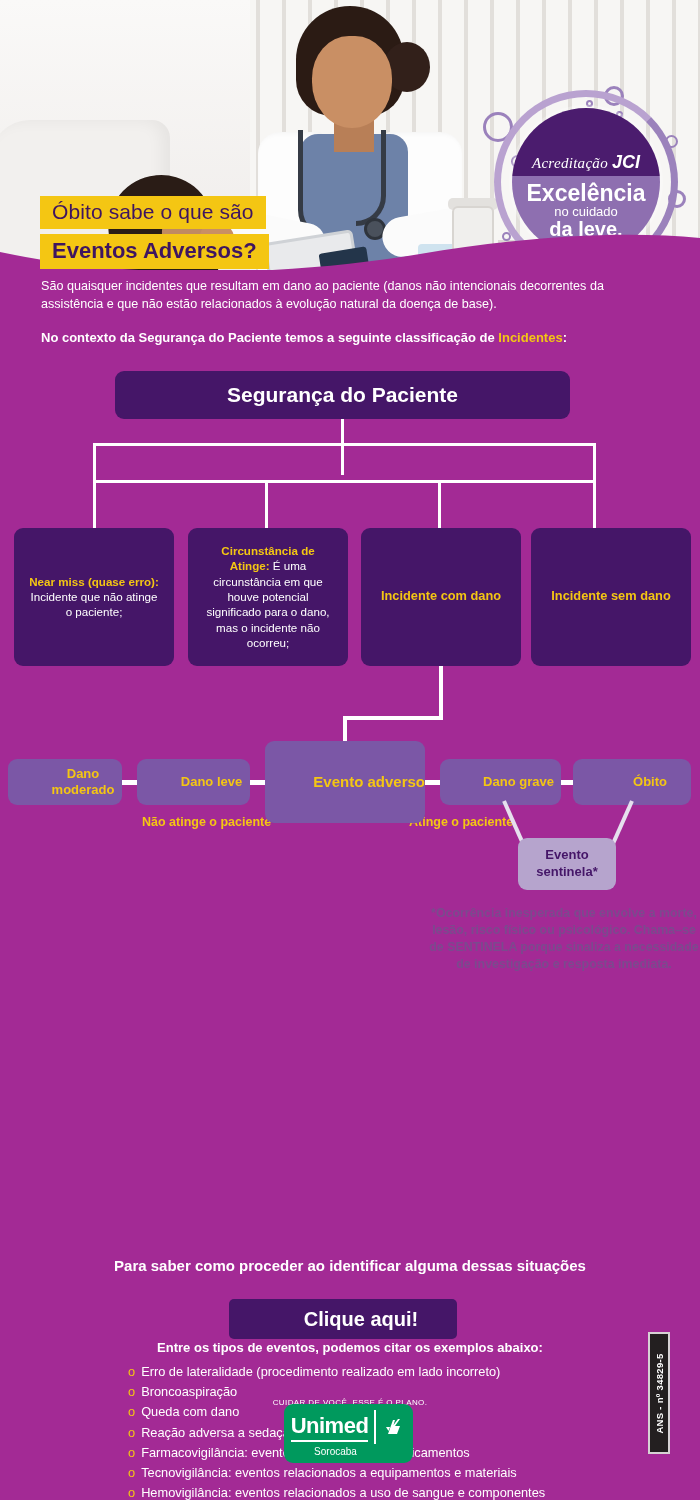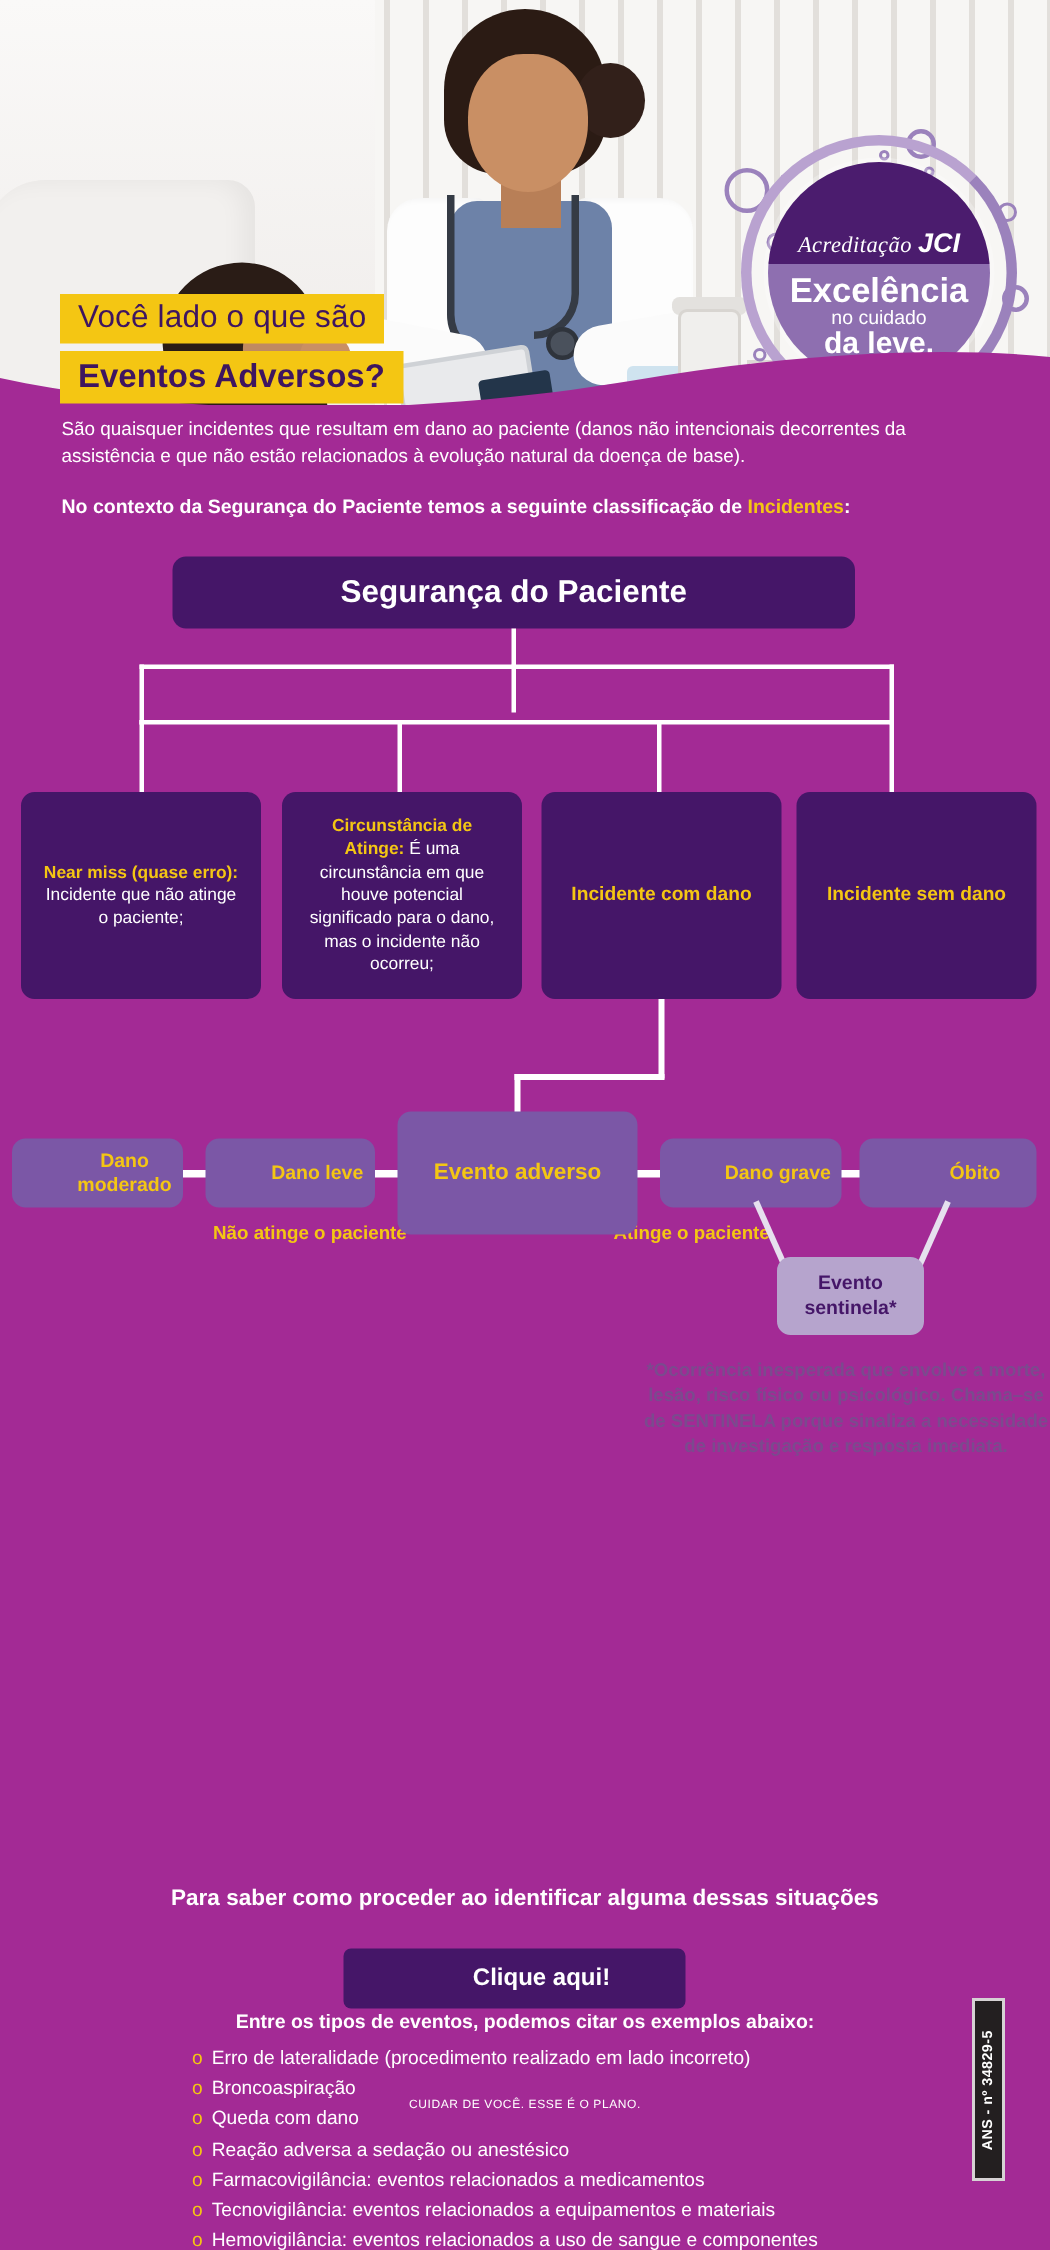--- a/index.html
+++ b/index.html
@@ -115,21 +115,21 @@
   .n1 { left:14px;  top:163px; width:160px; height:138px; }
   .n2 { left:188px; top:163px; width:160px; height:138px; }
   .n3 { left:361px; top:163px; width:160px; height:138px; }
   .n4 { left:531px; top:163px; width:160px; height:138px; }
   .nbody { color:#fff; font-size:11.6px; line-height:1.33; padding:0 12px; }
   .nbody b { color:#F4C613; }
   .nylw { color:#F4C613; font-size:12.8px; font-weight:bold; line-height:1.3; }
 
   .b1 { left:8px;   top:394px; width:114px; height:46px; }
   .b2 { left:137px; top:394px; width:113px; height:46px; }
-  .b3 { left:265px; top:376px; width:160px; height:82px; }
+  .b3 { left:265px; top:376px; width:160px; height:82px;justify-content:flex-end; }
   .b4 { left:440px; top:394px; width:121px; height:46px; }
   .b5 { left:573px; top:394px; width:118px; height:46px; }
   .b1 span,.b2 span,.b4 span,.b5 span { color:#F4C613; font-size:13px; font-weight:bold; line-height:1.25;padding-left:36px; }
   .b3 span { color:#F4C613; font-size:15px; font-weight:bold; line-height:1.35; }
 
   .sent { left:518px; top:473px; width:98px; height:52px; }
   .sent span { color:#451668; font-size:13px; font-weight:bold; line-height:1.3; }
   .sentline { position:absolute; background:#E6E0EE; width:4px; height:54px; transform-origin:top; }
 
   .note { position:absolute; left:426px; top:540px; width:276px;
@@ -140,21 +140,21 @@
   .list-title { text-align:center; color:#fff; font-size:13px; font-weight:bold; }
   .bullets { margin:7px 0 0 128px; }
   .bullets li { list-style:none; color:#fff; font-size:12.8px; line-height:1.58; }
   .bullets li .o { color:#F4C613; margin-right:6px; }
 
   
   .cta-txt { position:absolute; left:0; top:1257px; width:700px; text-align:center;
              color:#fff; font-size:15px; font-weight:bold; }
   .cta-btn { position:absolute; left:229px; top:1299px; width:228px; height:40px;
              background:#451668; border-radius:5px; display:flex; align-items:center;
-             justify-content:center; color:#fff; font-size:16px; font-weight:bold;
+             justify-content:center; color:#fff; font-size:20px; font-weight:bold;
              cursor:pointer; border:none;padding-left:36px; }
 
   
   .slogan { position:absolute; left:0; top:1398px; width:700px; text-align:center;
             color:#fff; font-size:8px; font-weight:normal; letter-spacing:.4px; }
   .logo { position:absolute; left:284px; top:1404px; width:129px; height:59px;
           background:#00995D; border-radius:9px; display:flex; flex-direction:column;
           align-items:center; justify-content:center; }
   .logo-row { display:flex; align-items:center; }
   .logo-word { color:#fff; font-size:22px; font-weight:bold; letter-spacing:-.5px;
@@ -223,21 +223,21 @@
       <div class="jci-s2">da leve.</div>
     </div>
 
     <div class="wave">
       <svg width="700" height="84" viewBox="0 0 700 84">
         <path d="M0,56 C140,86 300,78 420,58 C520,41 620,34 700,42 L700,84 L0,84 Z" fill="#A32A95"></path>
       </svg>
     </div>
 
     <div class="title-wrap">
-      <div class="t1">Você lado o que são</div><br>
+      <div class="t1">Óbito sabe o que são</div><br>
       <div class="t2">Eventos Adversos?</div>
     </div>
   </div>
 
   <div class="body">
 
     <p class="intro">São quaisquer incidentes que resultam em dano ao paciente (danos não intencionais decorrentes da assistência e que não estão relacionados à evolução natural da doença de base).</p>
 
     <p class="subhead">
       <span>No contexto da Segurança do Paciente temos a seguinte classificação de </span><span class="hl">Incidentes</span><span>:</span>
@@ -333,18 +333,31 @@
         <li><span class="o">o</span><span>Hemovigilância: eventos relacionados a uso de sangue e componentes</span></li>
       </ul>
     </div>
   </div>
 
   <div class="cta-txt">Para saber como proceder ao identificar alguma dessas situações</div>
   <button class="cta-btn">Clique aqui!</button>
 
   <div class="slogan">CUIDAR DE VOCÊ. ESSE É O PLANO.</div>
 
+  <div class="logo">
+    <div class="logo-row">
+      <span class="logo-word">Unimed</span>
+      <span class="logo-bar"></span>
+      <span class="logo-mark">
+        <svg width="24" height="24" viewBox="0 0 24 24">
+          <path d="M6 19 L11 5 L13 5 L11.5 10 L16 4 L18 4 L13 11 L18 11 L15 19 Z" fill="#ffffff"></path>
+          <path d="M4 12 L8 12 L6.5 16 Z" fill="#ffffff"></path>
+        </svg>
+      </span>
+    </div>
+    <span class="logo-sub">Sorocaba</span>
+  </div>
 
   <div class="ans">
     <span>ANS - nº 34829-5</span>
   </div>
 
 </div>
 
 </body></html>

